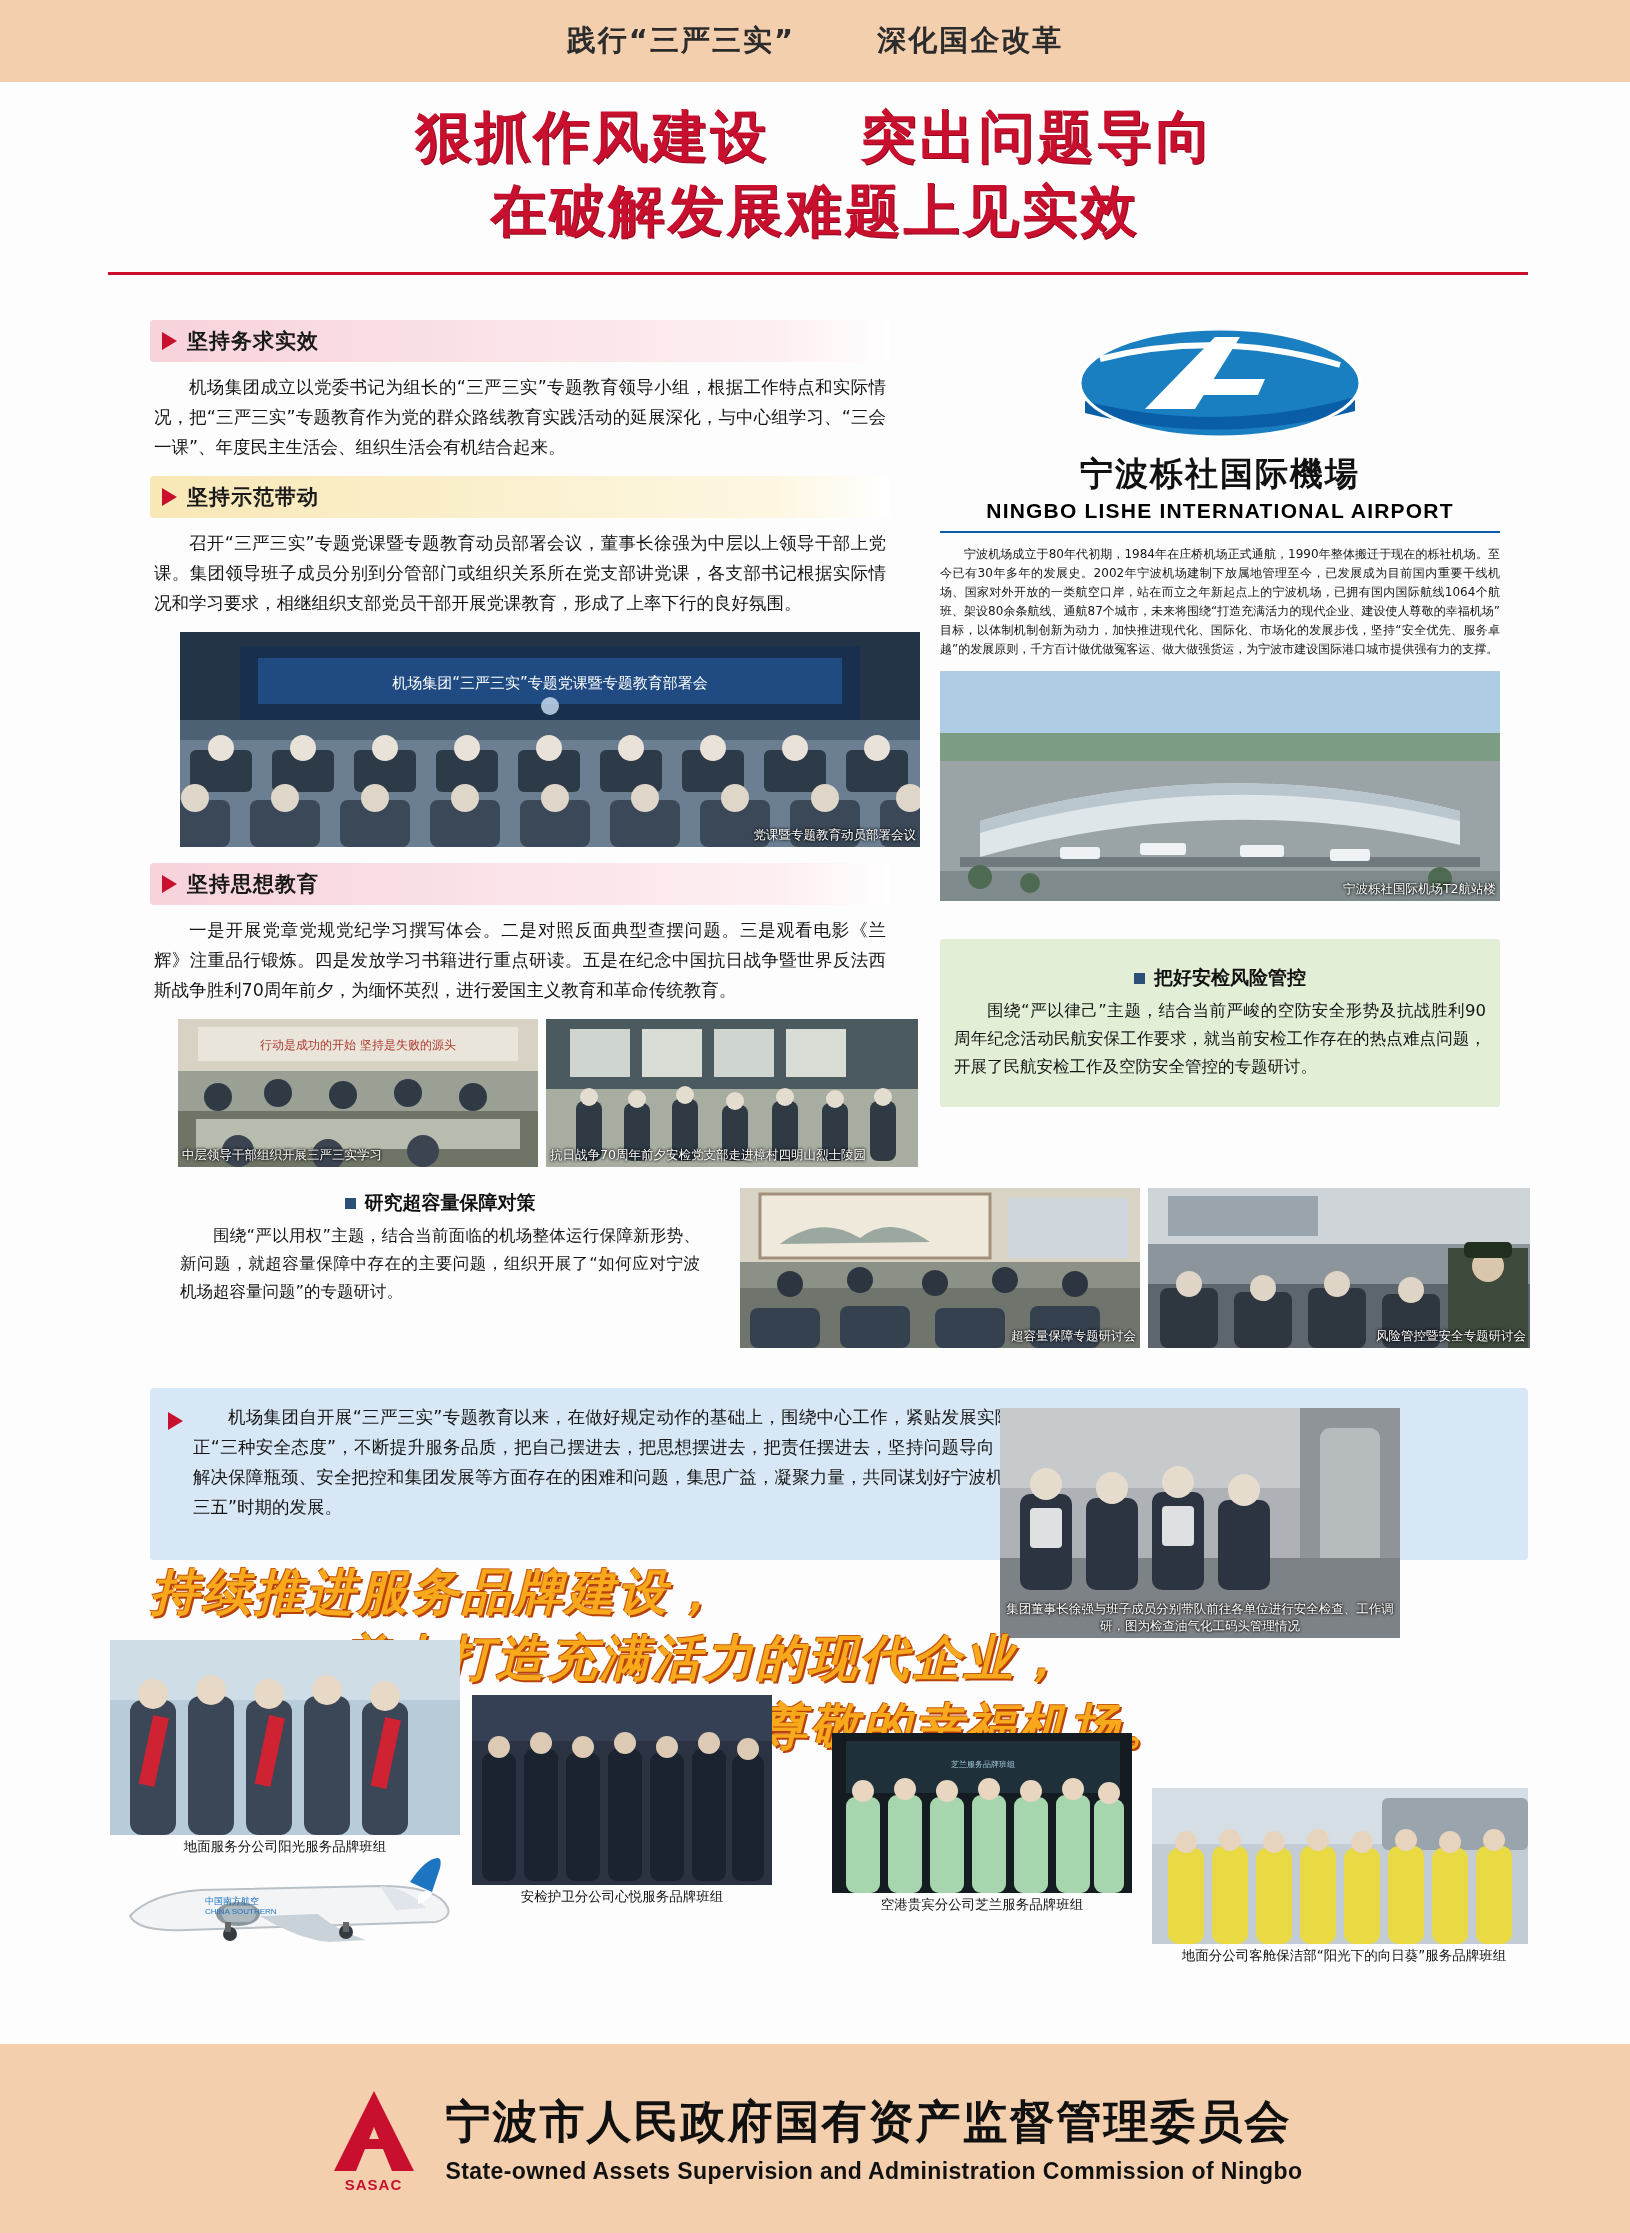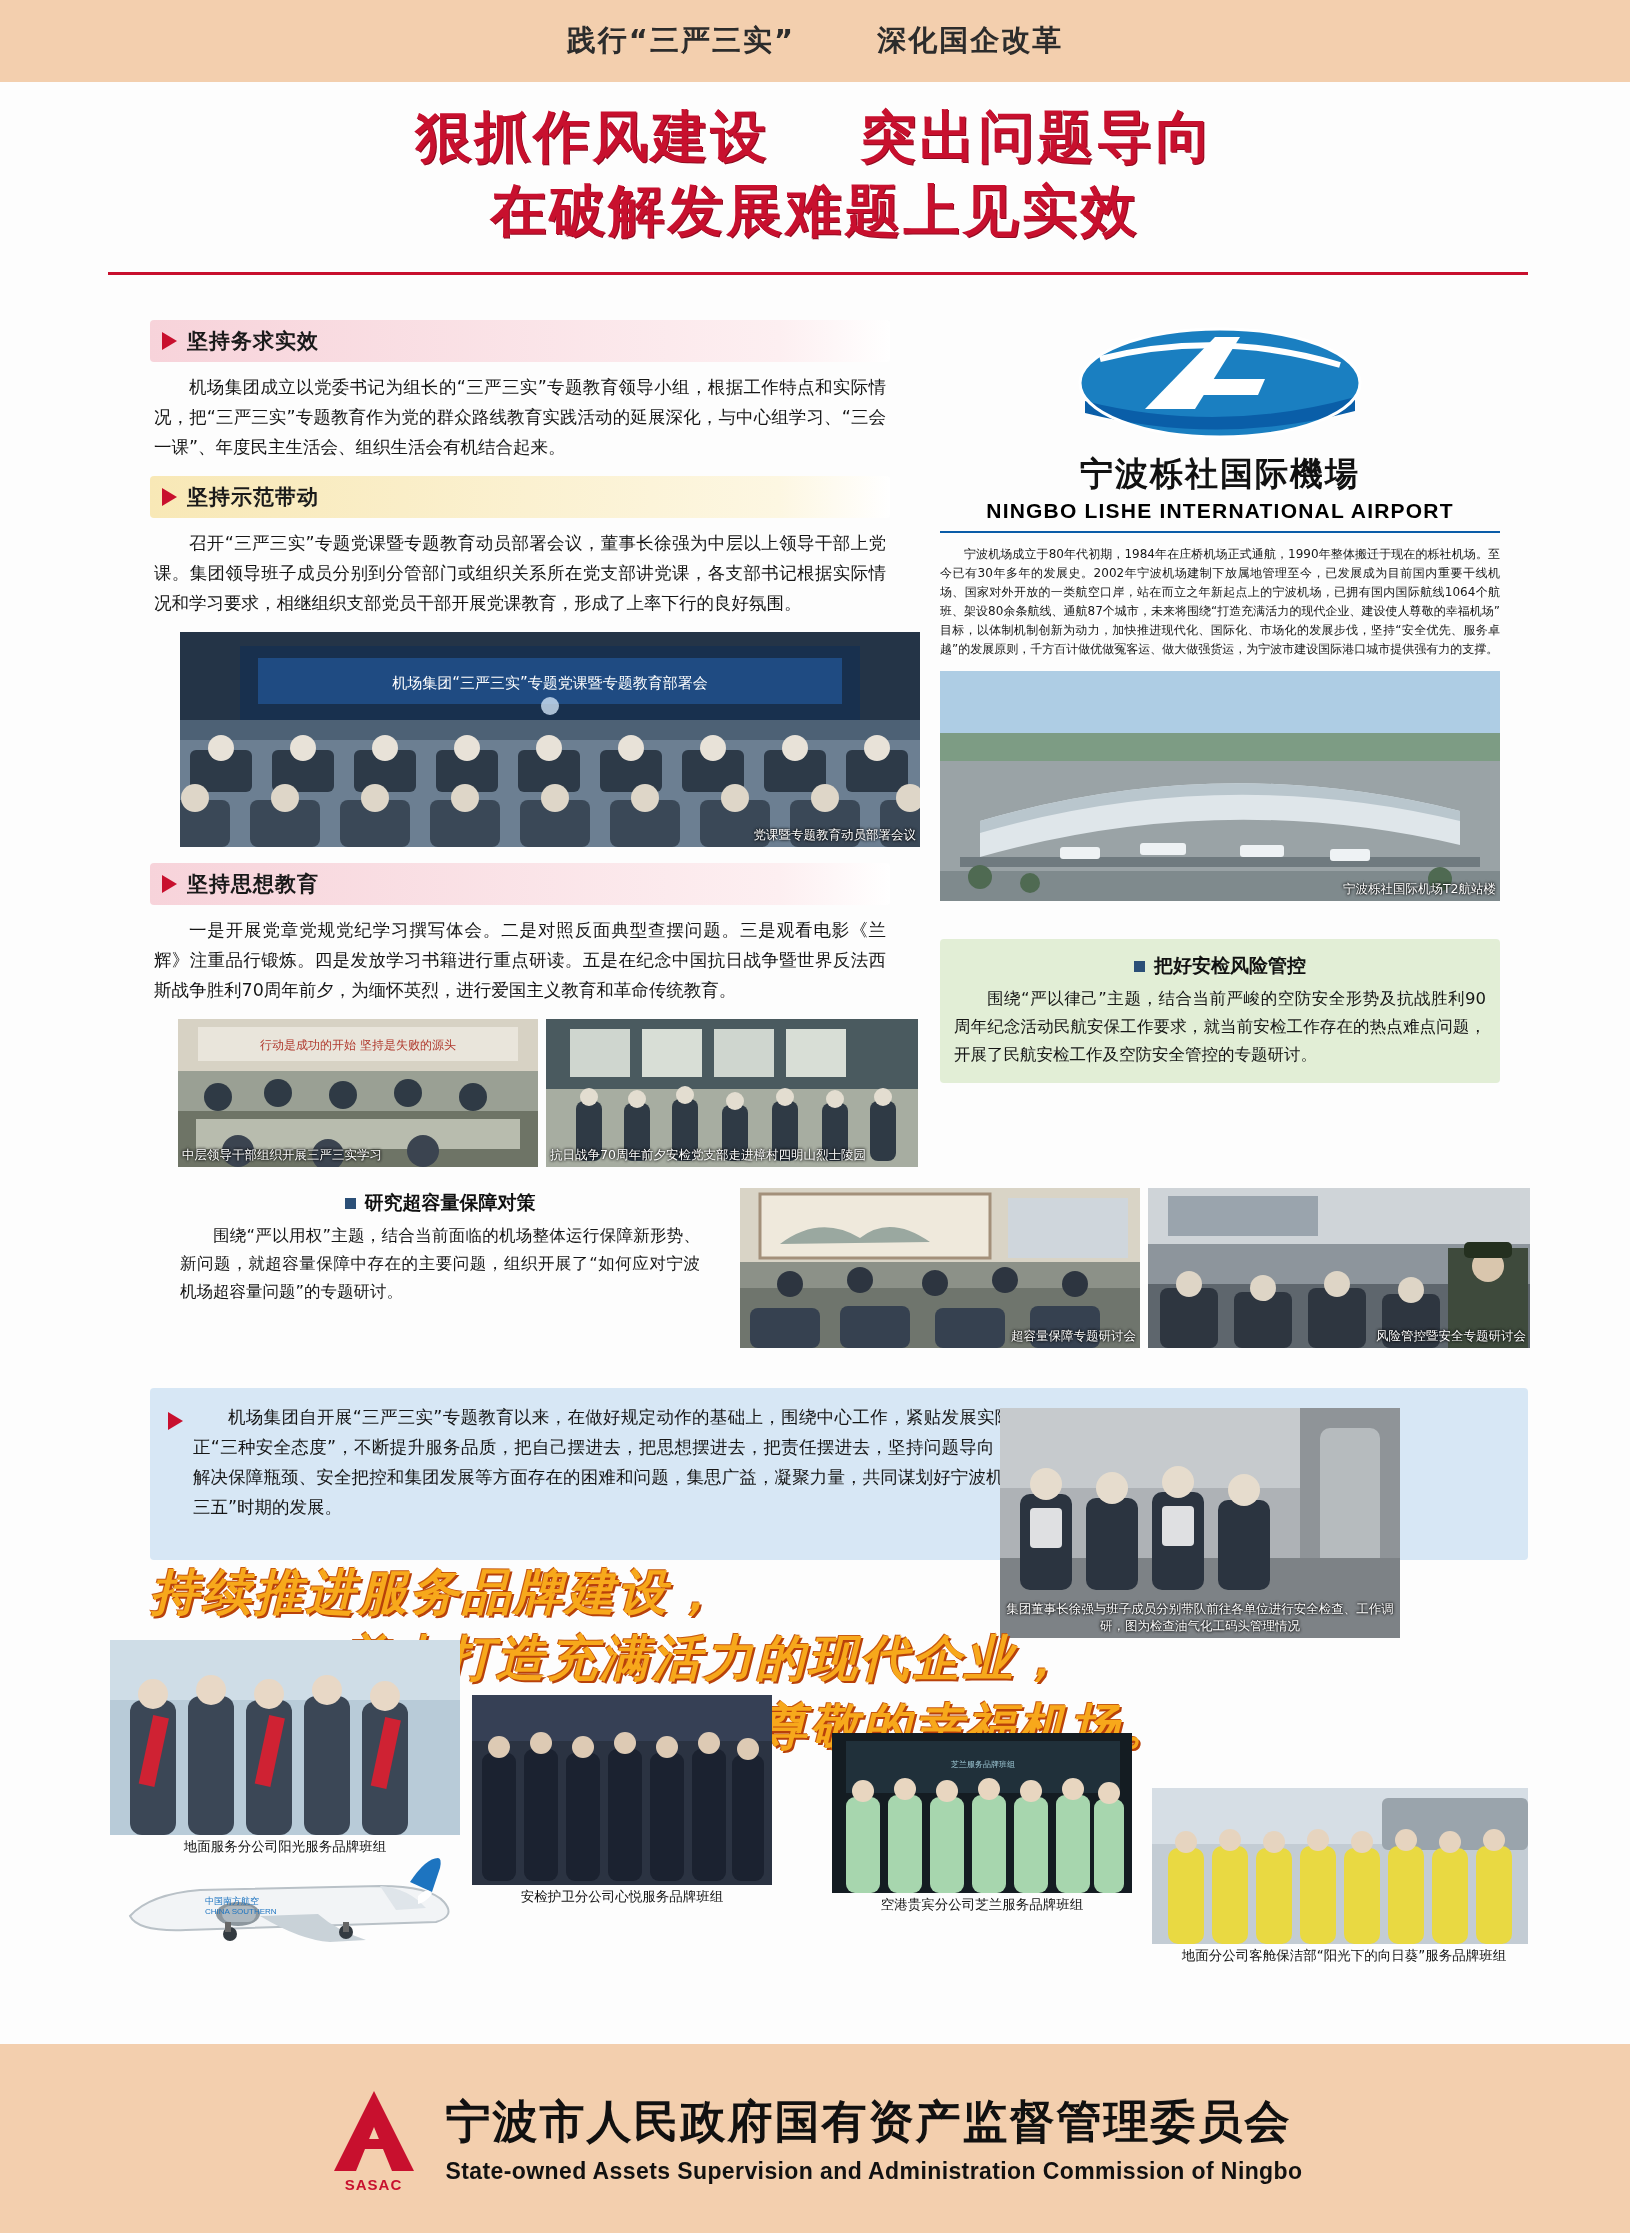--- a/index.html
+++ b/index.html
@@ -90,21 +90,21 @@
   .brand-en{
     font-family:"Liberation Sans",sans-serif;
     font-size:21px;font-weight:bold;color:#000000;letter-spacing:1.2px;margin-top:2px;
   }
   .rule-thin{height:2px;background:#0a5ca8;margin:8px 0 12px 0;}
   .small-para{
     font-family:"DejaVu Sans","Liberation Sans",sans-serif;
     font-size:12px;color:#161616;line-height:19px;text-align:justify;text-indent:2em;
   }
   .green-box{
-    background:#e2eed6;border-radius:4px;padding:14px 14px;
+    background:#e2eed6;border-radius:4px;padding:26px 14px;
   }
   .sub-head{
     display:flex;align-items:center;justify-content:center;margin-bottom:6px;
   }
   .sq{width:11px;height:11px;background:#2b4f77;margin-right:9px;}
   .sub-head .sht{
     font-family:"DejaVu Sans","Liberation Sans",sans-serif;
     font-size:19px;font-weight:bold;color:#111;
   }
   .green-para{

